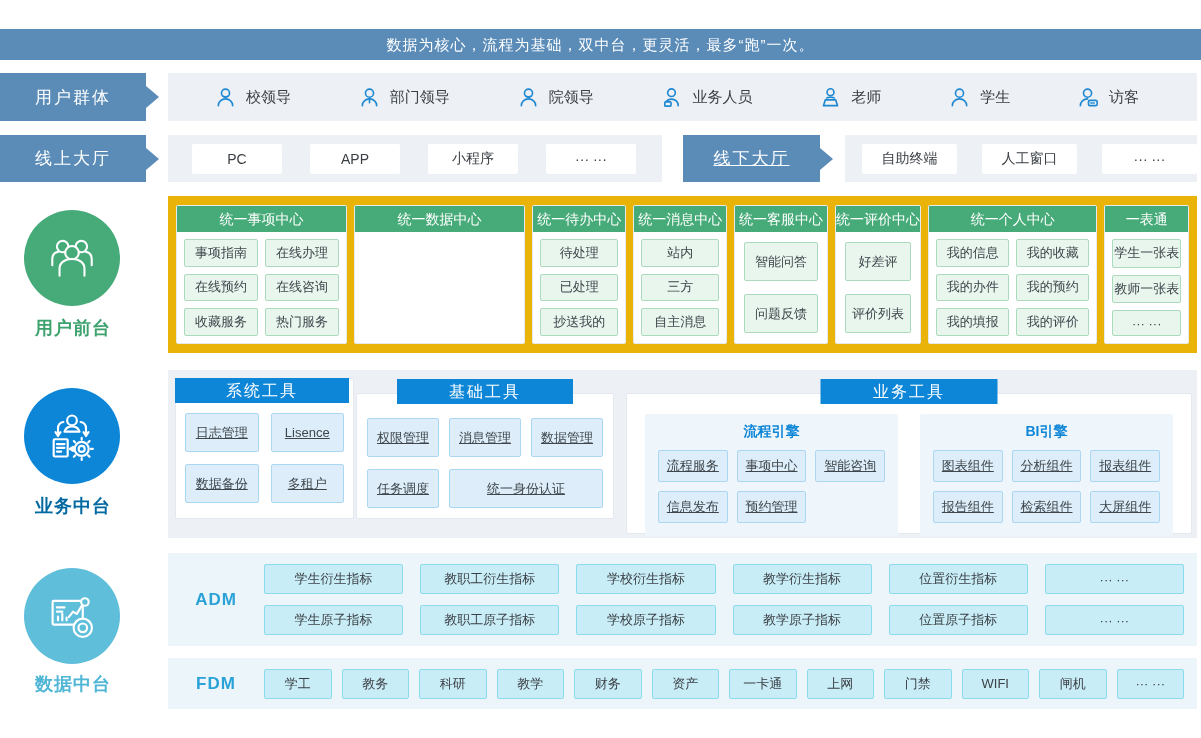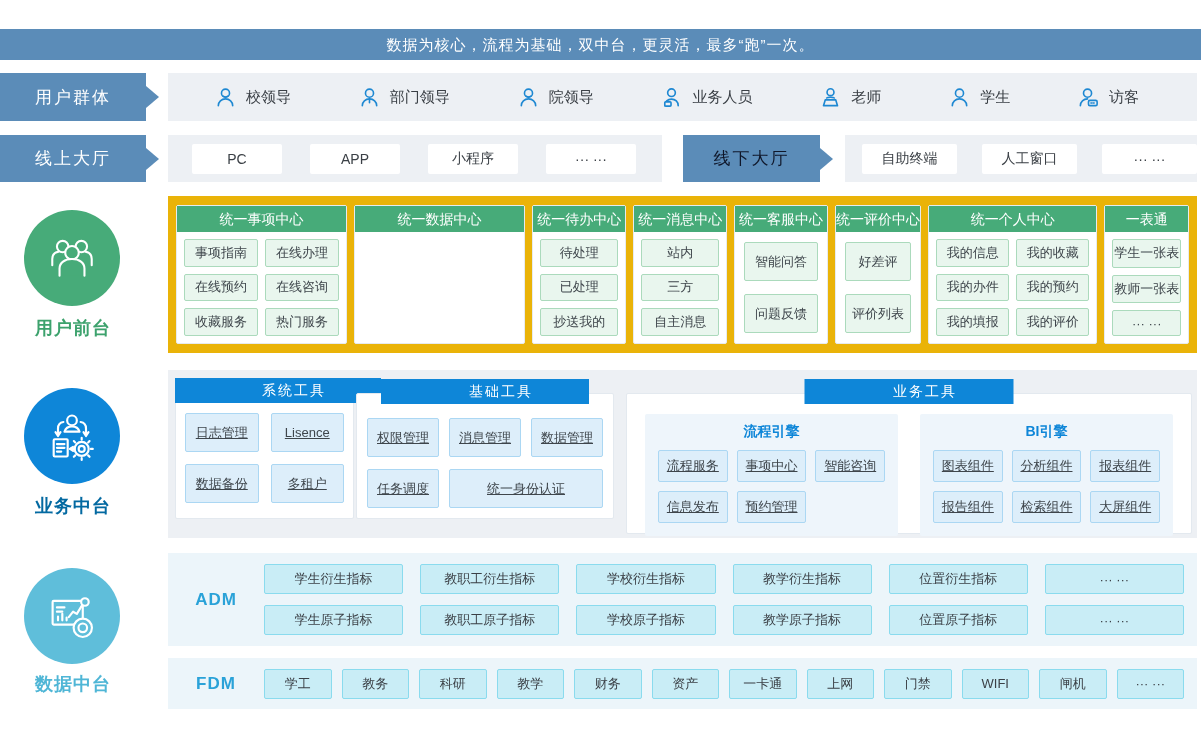--- a/index.html
+++ b/index.html
@@ -11,21 +11,21 @@
     color:#fff;font-size:15px;line-height:31px;text-align:center;letter-spacing:1px;}
 
   
   .side-label{position:absolute;left:0;width:146px;background:#5b8cb8;color:#fff;font-size:17px;
     display:flex;align-items:center;justify-content:center;letter-spacing:2px;text-align:center;}
   .side-label::after{content:"";position:absolute;right:-13px;top:50%;transform:translateY(-50%);
     border-top:11px solid transparent;border-bottom:11px solid transparent;border-left:13px solid #5b8cb8;}
   #lbl-users{top:73px;height:48px;}
   #lbl-online{top:135px;height:47px;}
   .offline-label{position:absolute;left:683px;top:135px;width:137px;height:47px;background:#5b8cb8;
-    color:#0f172a;font-size:17px;display:flex;align-items:center;justify-content:center;letter-spacing:2px;}
+    color:#ffffff;font-size:17px;display:flex;align-items:center;justify-content:center;letter-spacing:2px;text-decoration:underline;}
   .offline-label::after{content:"";position:absolute;right:-13px;top:50%;transform:translateY(-50%);
     border-top:11px solid transparent;border-bottom:11px solid transparent;border-left:13px solid #5b8cb8;}
 
   
   .users-row{position:absolute;left:168px;right:4px;top:73px;height:48px;background:#edf0f4;
     display:flex;align-items:center;justify-content:space-between;padding:0 58px 0 46px;box-sizing:border-box;}
   .user-item{display:flex;align-items:center;gap:9px;font-size:15px;color:#3b4046;}
   .uicon{width:23px;height:23px;flex:none;}
 
   
@@ -56,21 +56,21 @@
     text-align:center;white-space:nowrap;overflow:hidden;}
   .fe-body{flex:1;display:grid;gap:7px;padding:7px;}
   .fe-body.two{grid-template-columns:1fr 1fr;}
   .fe-body.tall{padding:10px 9px;gap:13px;}
   .fe-item{border:1px solid #abdabc;background:#e9f6ee;color:#3f464c;font-size:13px;border-radius:2px;
     display:flex;align-items:center;justify-content:center;white-space:nowrap;overflow:hidden;}
 
   
   .be-wrap{position:absolute;left:168px;right:4px;top:370px;height:168px;background:#edf0f4;}
   .panel{position:absolute;background:#fff;border:1px solid #e3e9ef;border-radius:2px;box-sizing:border-box;}
-  .tab{background:#0e86d8;color:#fff;font-size:14px;height:25px;line-height:25px;text-align:center;letter-spacing:2px;padding-left:32px;}
+  .tab{background:#0e86d8;color:#fff;font-size:16px;height:25px;line-height:25px;text-align:center;letter-spacing:2px;}
   #p-system{left:7px;top:8px;width:179px;height:141px;}
   #p-system .tab{position:absolute;left:-1px;top:-1px;width:174px;}
   #p-system .grid{position:absolute;top:34px;left:9px;right:9px;display:grid;grid-template-columns:1fr 1fr;gap:12px;}
   #p-basic{left:188px;top:23px;width:258px;height:126px;}
   #p-basic .tab{position:absolute;left:50%;top:-15px;transform:translateX(-50%);width:176px;}
   #p-basic .grid{position:absolute;top:24px;left:10px;right:10px;display:grid;grid-template-columns:repeat(6,1fr);gap:12px 10px;}
   .s2{grid-column:span 2;} .s4{grid-column:span 4;}
   #p-business{left:458px;top:23px;right:5px;height:141px;}
   #p-business .tab{position:absolute;left:50%;top:-15px;transform:translateX(-50%);width:177px;}
   .engines{position:absolute;top:20px;left:18px;right:18px;display:flex;gap:22px;}

